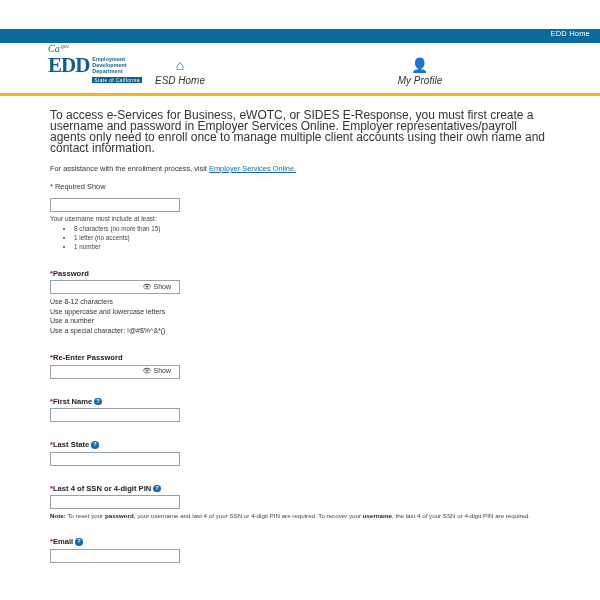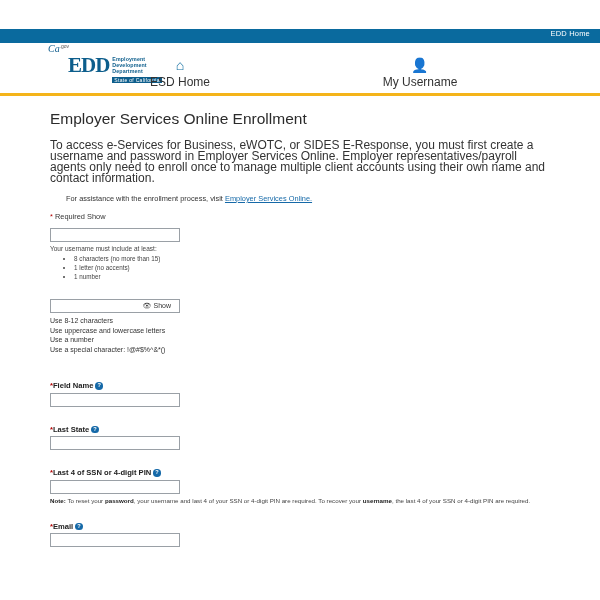--- a/index.html
+++ b/index.html
@@ -67,21 +67,20 @@
     display: flex;
     align-items: flex-start;
   }
   .edd-mark {
     font-family: "Liberation Serif", serif;
     font-weight: bold;
     font-size: 21px;
     color: #0d5e8c;
     letter-spacing: -1px;
     line-height: 20px;
-    margin-left: 20px;
   }
   .edd-words {
     margin-left: 3px;
     line-height: 6.2px;
     padding-top: 1px;
   }
   .edd-words .w {
     font-size: 5.3px;
     font-weight: bold;
     color: #0d5e8c;
@@ -114,23 +113,24 @@
     color: #0a6a9e;
   }
   .nav-item .ic {
     display: block;
     font-size: 14px;
     line-height: 16px;
     color: #0a6a9e;
   }
   .nav-item .lbl {
     display: block;
-    font-size: 12px;
+    font-size: 10px;
     color: #333;
     margin-top: 2px;
+    font-style: italic;
   }
   .nav-esd { margin-right: 60px; }
   .nav-prof { margin-left: 60px; }
 
   
   .content {
     padding: 14px 50px 0 50px;
   }
   h1 {
     font-family: "Liberation Sans", sans-serif;
@@ -141,21 +141,21 @@
   }
   p.intro {
     font-size: 12px;
     line-height: 11px;
     color: #333;
     margin: 0 0 10px 0;
     max-width: 500px;
   }
   p.assist {
     font-size: 7.4px;
-    margin: 0 0 9px 16px;
+    margin: 0 0 9px 0;
     color: #333;
   }
   a.inline {
     color: #1569a8;
     text-decoration: underline;
   }
   .req-note {
     font-size: 7.4px;
     color: #333;
     margin: 0 0 6px 0;
@@ -268,28 +268,27 @@
       <span class="edd-sub">State of California</span>
     </span>
   </div>
   <div class="nav-items">
     <a class="nav-item nav-esd" href="#">
       <span class="ic">⌂</span>
       <span class="lbl">ESD Home</span>
     </a>
     <a class="nav-item nav-prof" href="#">
       <span class="ic">👤</span>
-      <span class="lbl">My Username</span>
+      <span class="lbl">My Profile</span>
     </a>
   </div>
 </div>
 
 <div class="content">
 
-  <h1>Employer Services Online Enrollment</h1>
 
   <p class="intro">To access e-Services for Business, eWOTC, or SIDES E-Response, you must first create a username and password in Employer Services Online. Employer representatives/payroll agents only need to enroll once to manage multiple client accounts using their own name and contact information.</p>
 
   <p class="assist">
     <span>For assistance with the enrollment process, visit </span><a class="inline" href="#">Employer Services Online.</a>
   </p>
 
   <p class="req-note">
     <span class="star">*</span><span> Required Show</span>
   </p>
@@ -300,42 +299,56 @@
     <ul class="bullets">
       <li>8 characters (no more than 15)</li>
       <li>1 letter (no accents)</li>
       <li>1 number</li>
     </ul>
   </div>
 
   <div class="spacer-lg"></div>
 
   <div class="field-block">
+    <label class="fld">
+      <span class="star">*</span><span>Password</span>
+    </label>
     <div class="pwd-wrap">
       <input class="txt" type="password" value="" style="">
       <button class="show-btn" type="button">
         <span class="eye">👁</span><span>Show</span>
       </button>
     </div>
     <div class="pwd-rules">
       <div>Use 8-12 characters</div>
       <div>Use uppercase and lowercase letters</div>
       <div>Use a number</div>
       <div>Use a special character: !@#$%^&amp;*()</div>
     </div>
   </div>
 
   <div class="spacer-lg"></div>
 
-
-  <div class="spacer-lg"></div>
-
-  <div class="field-block">
-    <label class="fld">
-      <span class="star">*</span><span>Field Name</span><span class="help-ico">?</span>
+  <div class="field-block">
+    <label class="fld">
+      <span class="star">*</span><span>Re-Enter Password</span>
+    </label>
+    <div class="pwd-wrap">
+      <input class="txt" type="password" value="" style="">
+      <button class="show-btn" type="button">
+        <span class="eye">👁</span><span>Show</span>
+      </button>
+    </div>
+  </div>
+
+  <div class="spacer-lg"></div>
+
+  <div class="field-block">
+    <label class="fld">
+      <span class="star">*</span><span>First Name</span><span class="help-ico">?</span>
     </label>
     <input class="txt" type="text" value="" style="">
   </div>
 
   <div class="spacer-lg"></div>
 
   <div class="field-block">
     <label class="fld">
       <span class="star">*</span><span>Last State</span><span class="help-ico">?</span>
     </label>

